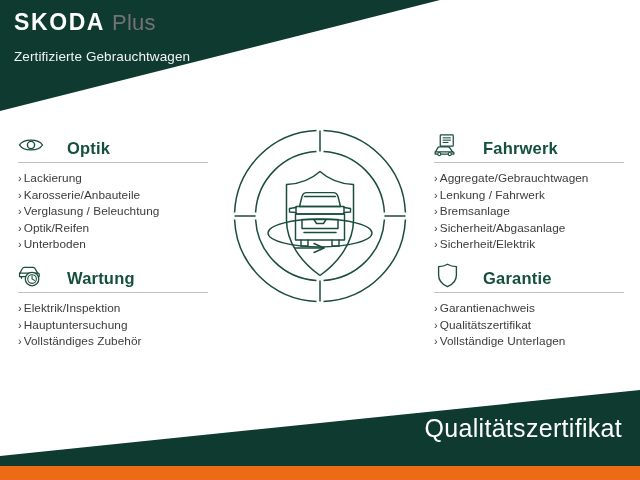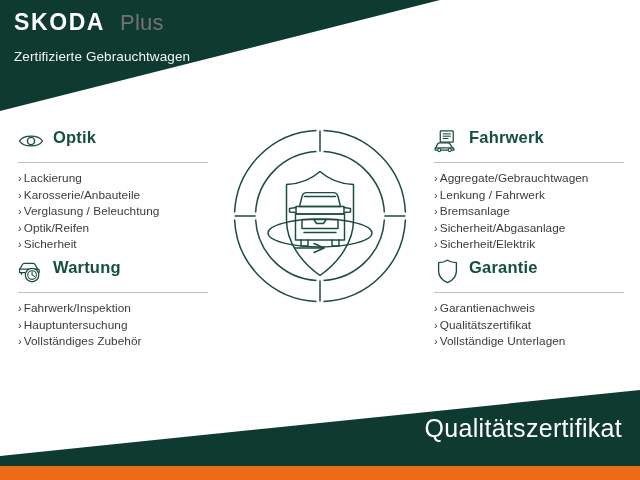--- a/index.html
+++ b/index.html
@@ -31,21 +31,21 @@
     position: absolute;
     left: 14px; top: 11px;
     z-index: 5;
     color: #ffffff;
     line-height: 1;
     user-select: none;
   }
   .brand-row {
     display: flex;
     align-items: baseline;
-    gap: 15px;
+    gap: 7px;
   }
   .brand-skoda {
     font-size: 23px;
     font-weight: bold;
     letter-spacing: 1.6px;
     color: #ffffff;
     display: inline-block;
   }
   .brand-plus {
     font-size: 22px;
@@ -92,22 +92,22 @@
     position: absolute;
     width: 196px;
   }
   .col-left  { left: 18px; }
   .col-right { left: 434px; }
   .block-top    { top: 128px; }
   .block-bottom { top: 258px; }
 
   .block-head {
     display: flex;
-    align-items: flex-start;
-    gap: 9px;
+    align-items: flex-end;
+    gap: 23px;
     height: 30px;
   }
   .block-icon {
     width: 26px;
     height: 26px;
     flex: 0 0 26px;
     display: flex;
     align-items: center;
     justify-content: center;
     color: #1a4d3c;
@@ -177,42 +177,42 @@
         </svg>
       </span>
       <span class="block-title">Optik</span>
     </div>
     <div class="rule"></div>
     <ul class="items">
       <li><span class="chev">›</span><span>Lackierung</span></li>
       <li><span class="chev">›</span><span>Karosserie/Anbauteile</span></li>
       <li><span class="chev">›</span><span>Verglasung / Beleuchtung</span></li>
       <li><span class="chev">›</span><span>Optik/Reifen</span></li>
-      <li><span class="chev">›</span><span>Sicherheit</span></li>
+      <li><span class="chev">›</span><span>Unterboden</span></li>
     </ul>
   </div>
 
   <div class="col col-left block-bottom">
     <div class="block-head">
       <span class="block-icon">
         <svg width="27" height="24" viewBox="0 0 27 24">
           <path d="M2 10 L4.6 5.2 C5 4.4 5.7 4 6.6 4 L15.5 4 C16.4 4 17.1 4.4 17.6 5.2 L20.4 10" fill="none" stroke="#1a4d3c" stroke-width="1.3" stroke-linecap="round"></path>
           <path d="M1.6 10 L20.8 10 C21.6 10 22 10.5 22 11.2 L22 13.6 L1.6 13.6 Z" fill="none" stroke="#1a4d3c" stroke-width="1.3" stroke-linejoin="round"></path>
           <line x1="3.6" y1="13.6" x2="3.6" y2="15.4" stroke="#1a4d3c" stroke-width="1.3" stroke-linecap="round"></line>
           <line x1="19.8" y1="13.6" x2="19.8" y2="15.4" stroke="#1a4d3c" stroke-width="1.3" stroke-linecap="round"></line>
           <circle cx="14.6" cy="16.2" r="7" fill="#ffffff" stroke="#1a4d3c" stroke-width="1.3"></circle>
           <circle cx="14.6" cy="16.2" r="4.5" fill="none" stroke="#1a4d3c" stroke-width="1.1"></circle>
           <path d="M14.6 12.8 L14.6 16.2 L17.2 17.6" fill="none" stroke="#1a4d3c" stroke-width="1.1" stroke-linecap="round"></path>
         </svg>
       </span>
       <span class="block-title">Wartung</span>
     </div>
     <div class="rule"></div>
     <ul class="items">
-      <li><span class="chev">›</span><span>Fahrwerk/Inspektion</span></li>
+      <li><span class="chev">›</span><span>Elektrik/Inspektion</span></li>
       <li><span class="chev">›</span><span>Hauptuntersuchung</span></li>
       <li><span class="chev">›</span><span>Vollständiges Zubehör</span></li>
     </ul>
   </div>
 
   <div class="col col-right block-top">
     <div class="block-head">
       <span class="block-icon">
         <svg width="27" height="24" viewBox="0 0 27 24">
           <rect x="6.5" y="1.6" width="13.5" height="11.6" rx="0.8" fill="#ffffff" stroke="#1a4d3c" stroke-width="1.3"></rect>

